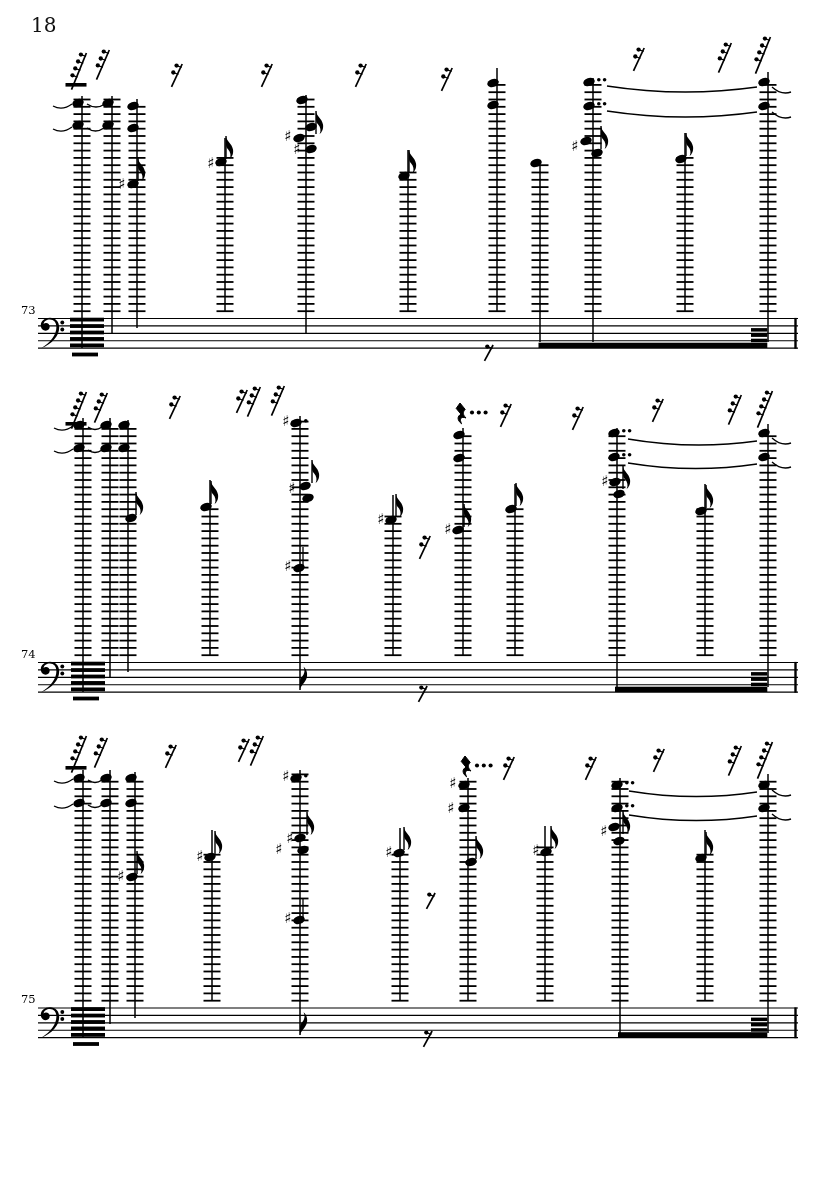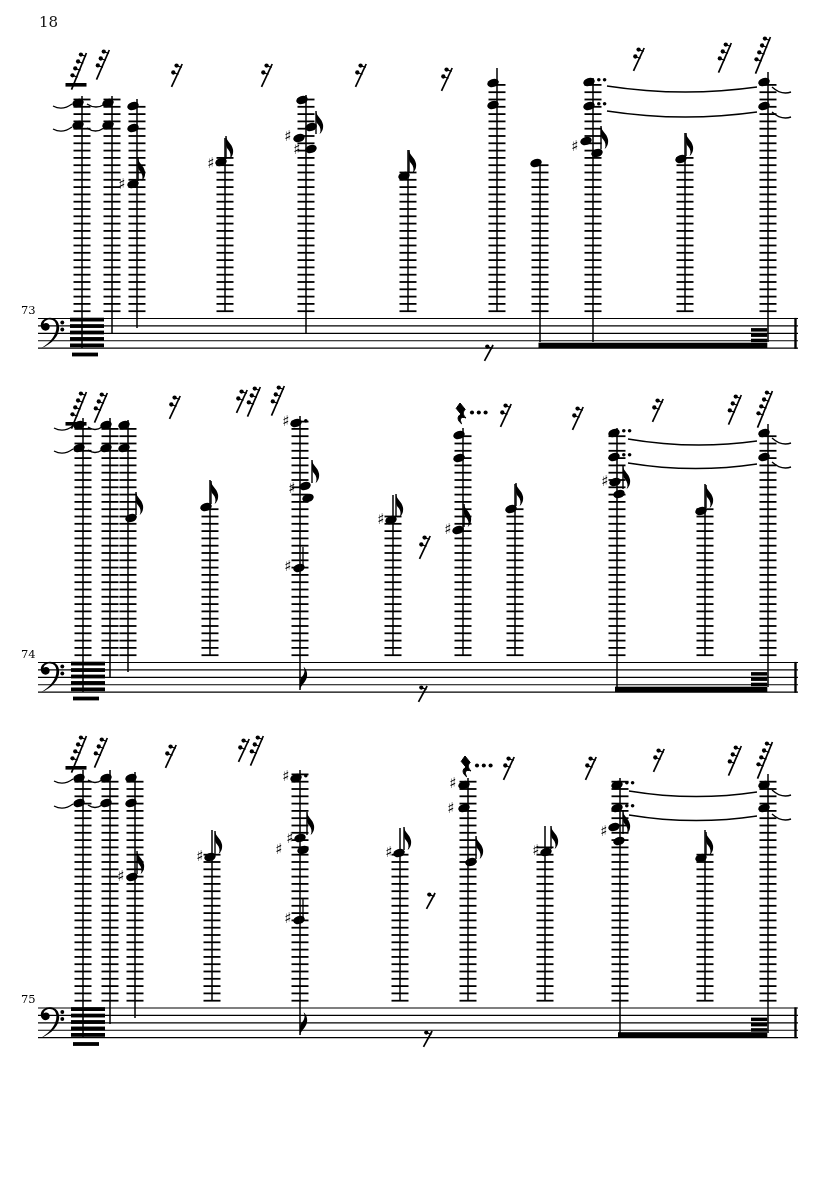--- a/index.html
+++ b/index.html
@@ -1,17 +1,17 @@
 <!DOCTYPE html>
 <html><head>
 <meta charset="utf-8">
 <style>
   html,body{margin:0;padding:0;background:#ffffff;}
   body{width:835px;height:1181px;position:relative;font-family:"DejaVu Serif", serif;color:#000;}
-  .pagenum{position:absolute;left:39px;top:13px;font-size:15px;color:#111;}
+  .pagenum{position:absolute;left:31px;top:13px;font-size:20px;color:#111;}
   svg{position:absolute;left:0;top:0;}
 </style>
 </head>
 <body>
 
 <div class="page-wrap">
   <div class="pagenum">18</div>
   <svg width="835" height="1181" viewBox="0 0 835 1181" xmlns="http://www.w3.org/2000/svg">
       <g>
         <line x1="38" y1="318.5" x2="798" y2="318.5" stroke="#000000" stroke-width="1.15"></line>

